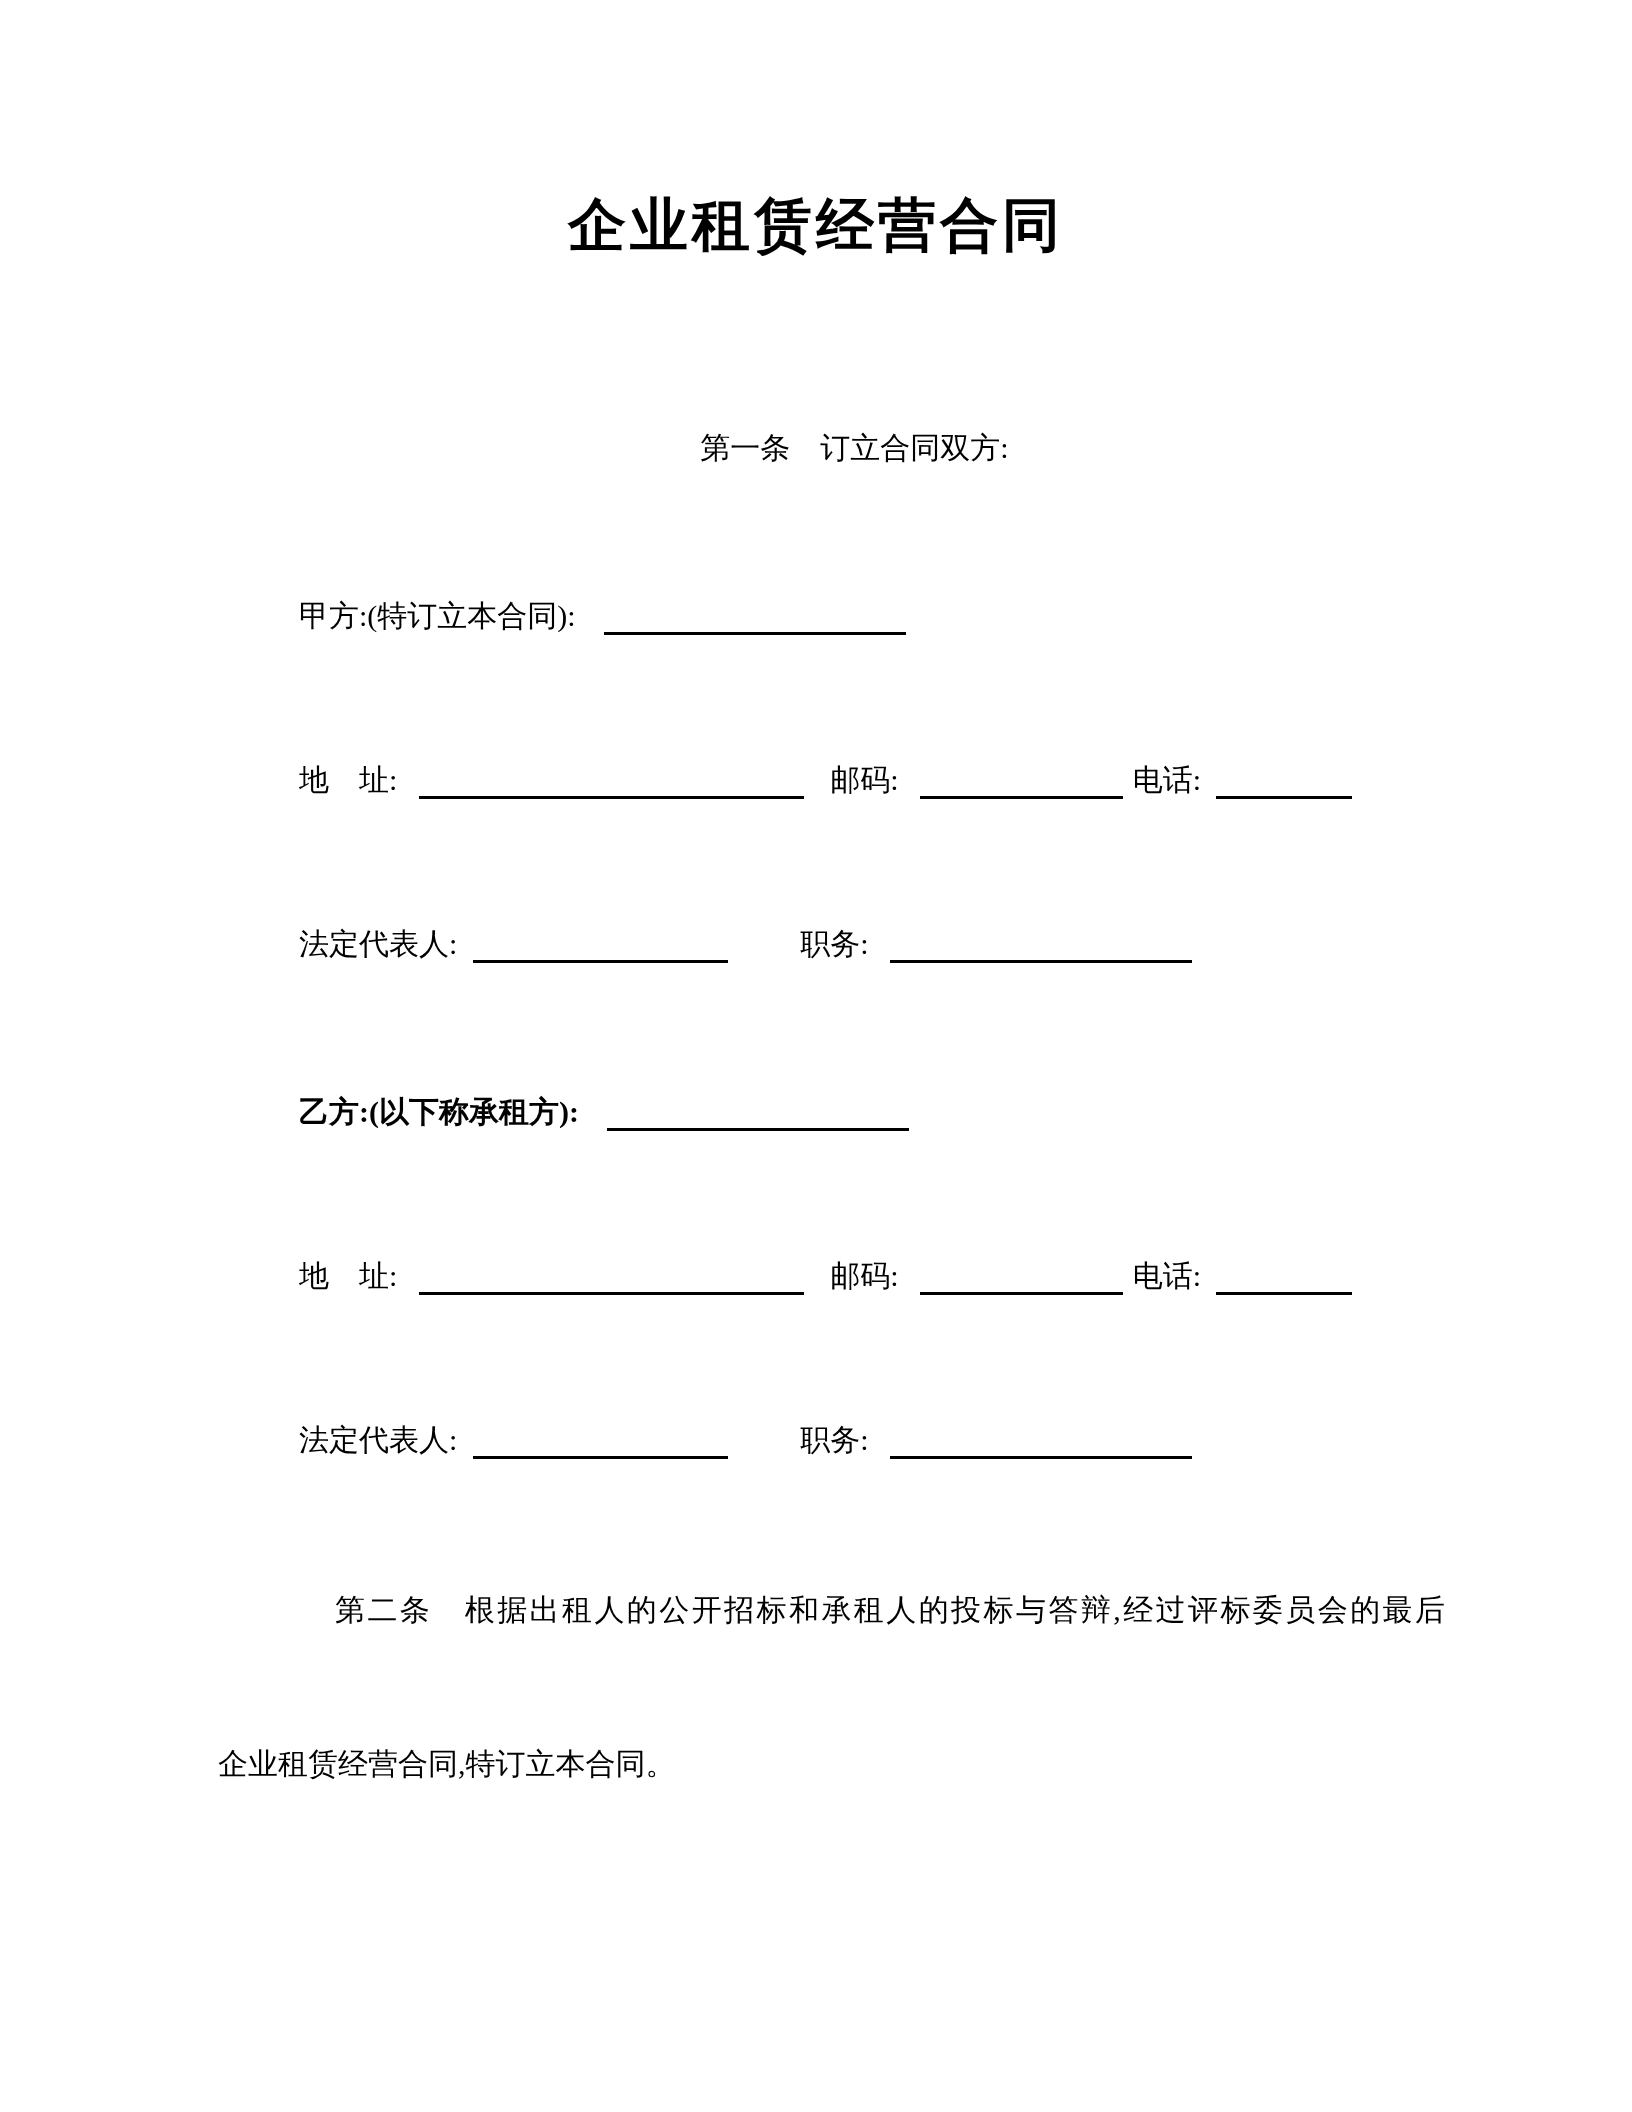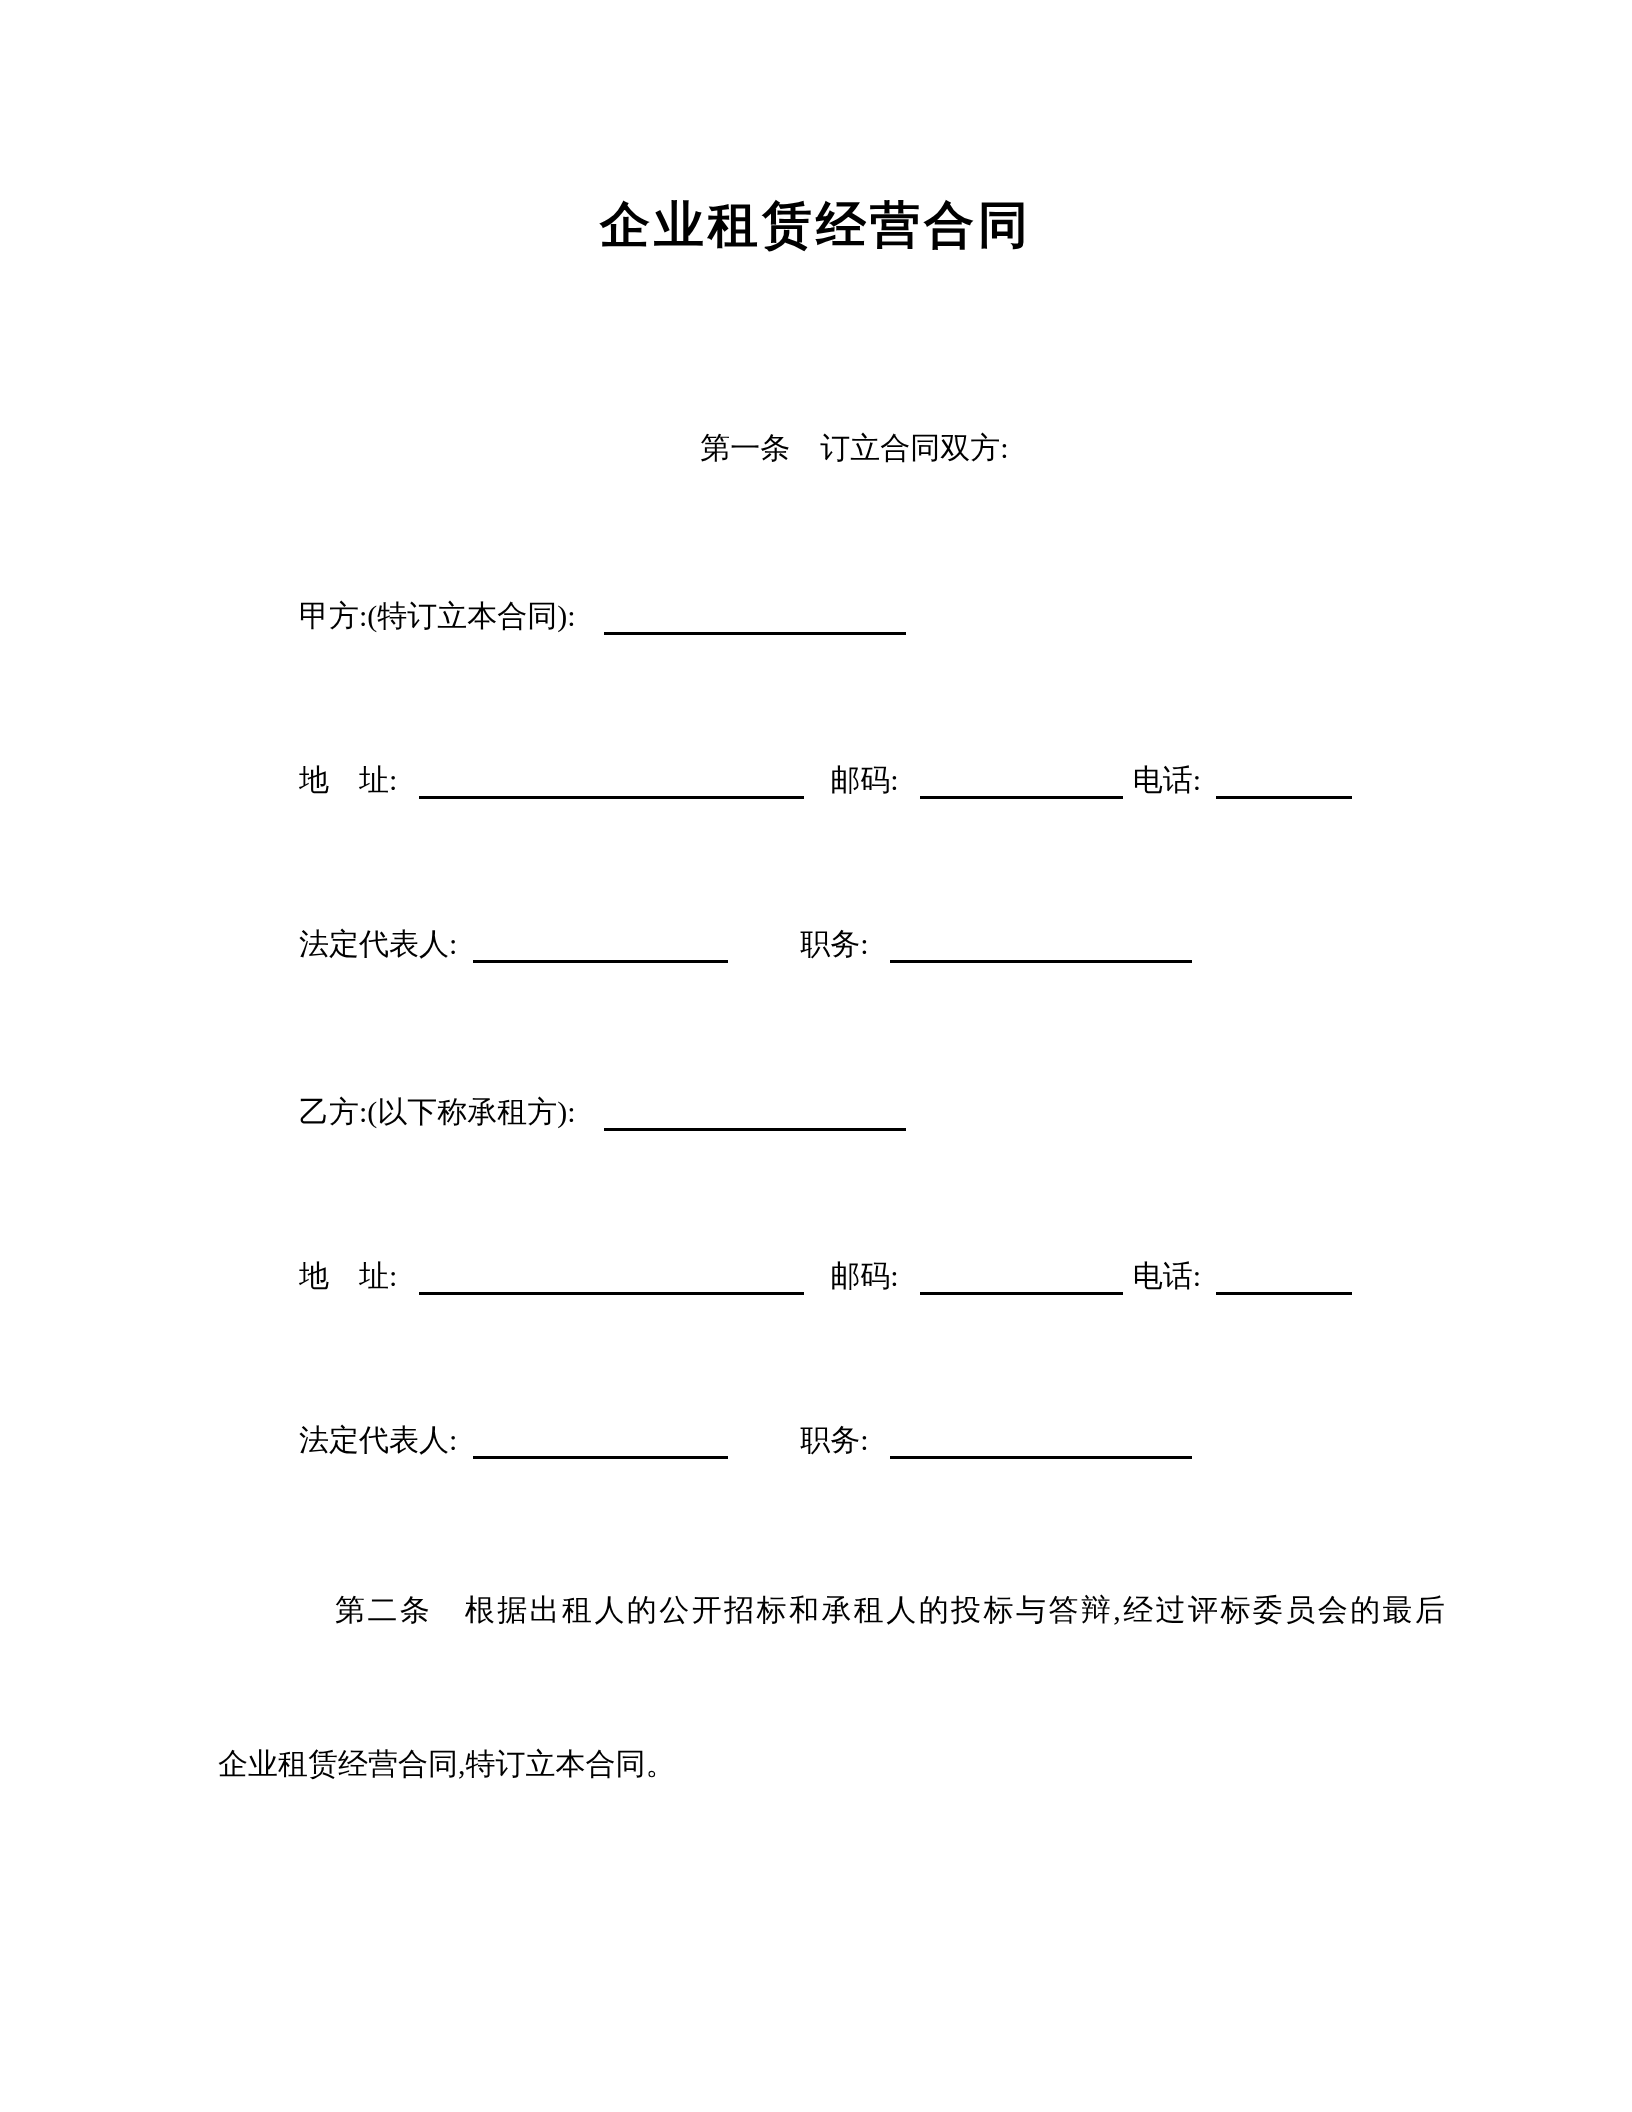--- a/index.html
+++ b/index.html
@@ -19,21 +19,21 @@
   }
   .doc-title {
     position: absolute;
     top: 192px;
     left: 0;
     width: 100%;
     margin: 0;
     text-align: center;
     font-family: "Liberation Sans", "DejaVu Sans", sans-serif;
     font-weight: bold;
-    font-size: 50px;
+    font-size: 58px;
     line-height: 66px;
     letter-spacing: 4px;
   }
   .row {
     position: absolute;
     left: 218px;
     width: 1192px;
     padding-left: 81px;
     box-sizing: border-box;
     white-space: nowrap;
@@ -65,21 +65,21 @@
   .blank-post    { width: 203px; margin-left: 21px; margin-right: 10px; }
   .blank-phone   { width: 136px; margin-left: 15px; }
   .blank-rep     { width: 255px; margin-left: 16px; margin-right: 72px; }
   .blank-job     { width: 302px; margin-left: 21px; }
   .blank-winner  { width: 128px; margin-left: 8px; margin-right: 8px; vertical-align: -9px; }
   
   .y-clause1   { top: 430px; text-align: center; }
   .y-party-a   { top: 598px; }
   .y-contact-a { top: 762px; }
   .y-rep-a     { top: 926px; }
-  .y-party-b   { top: 1094px; }
+  .y-party-b   { top: 1094px; font-weight: bold; }
   .y-contact-b { top: 1258px; }
   .y-rep-b     { top: 1422px; }
   .y-c2-l1     { top: 1592px; }
   .y-c2-l2     { top: 1668px; }
   .y-c2-l3     { top: 1746px; }
 </style>
 </head>
 <body>
 
 <div class="page">

